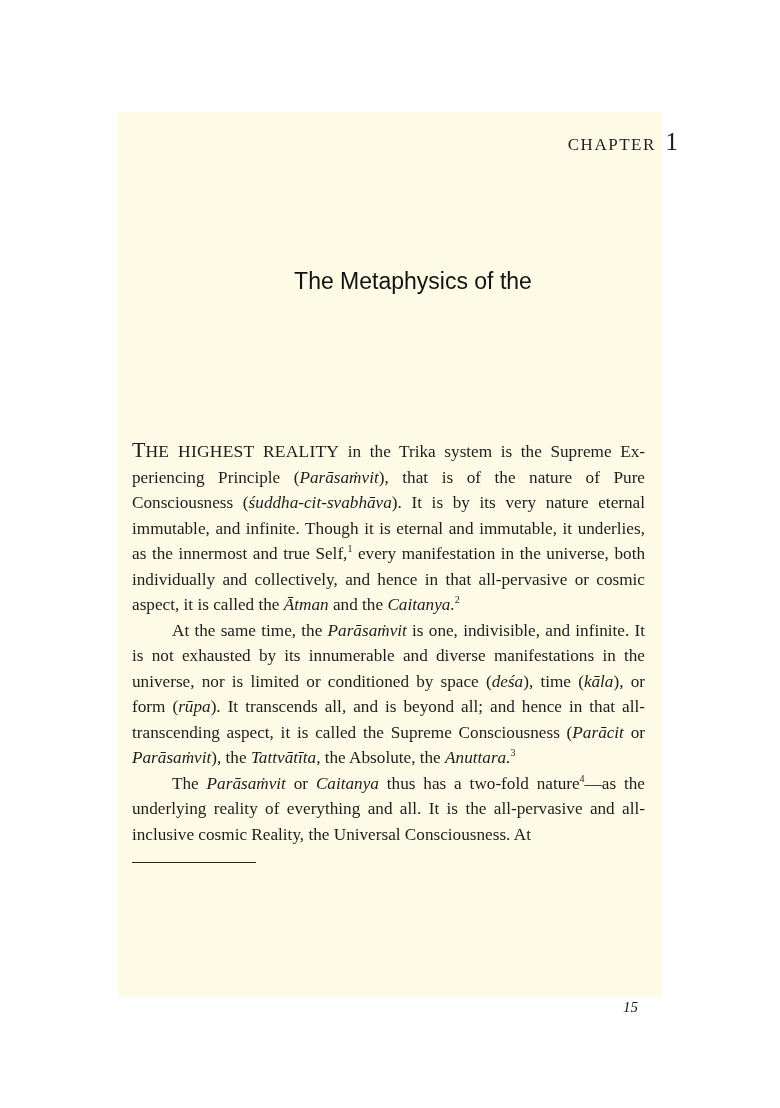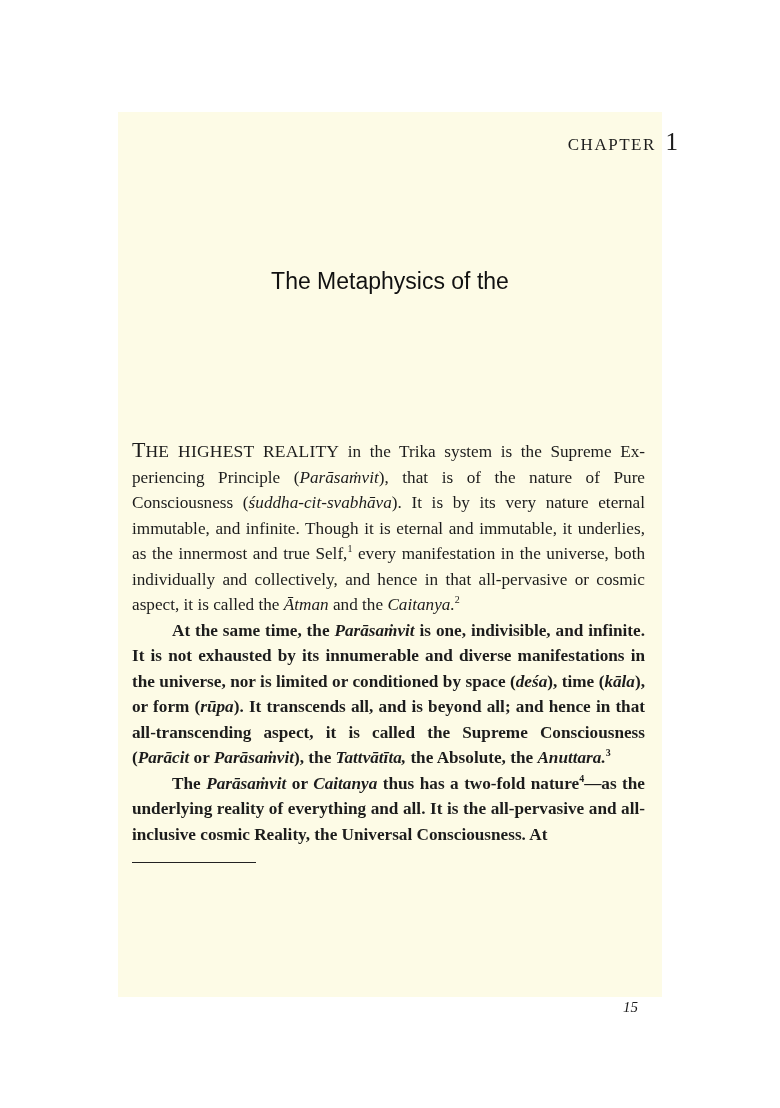--- a/index.html
+++ b/index.html
@@ -41,37 +41,37 @@
     .chapter-title {
       position: absolute;
       left: 0;
       top: 156px;
       width: 100%;
       text-align: center;
       font-family: "Liberation Sans", "DejaVu Sans", sans-serif;
       font-size: 23px;
       line-height: 27px;
       color: #111;
+      padding-left: 23px;
     }
     .body-text {
       position: absolute;
       left: 14px;
       top: 325px;
       width: 513px;
       font-size: 17.2px;
       line-height: 25.5px;
       text-align: justify;
       hyphens: manual;
     }
     .body-text p {
       margin: 0;
     }
     .body-text p.indent {
       text-indent: 40px;
-      font-weight: bold;
     }
     .lead-cap {
       font-size: 22px;
     }
     .lead-sc {
       font-size: 17.5px;
       letter-spacing: 0.2px;
     }
     sup {
       font-size: 10px;

